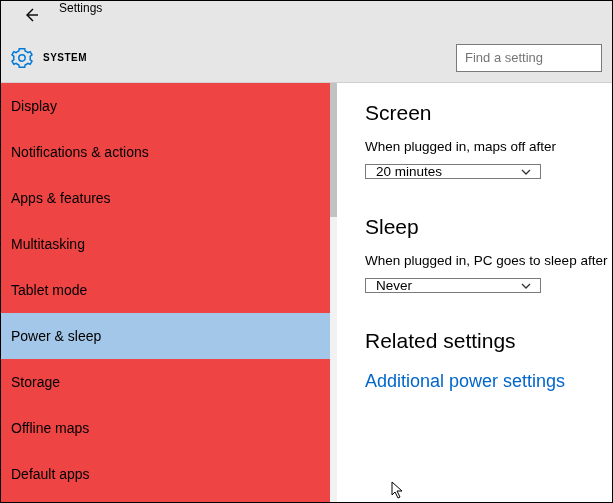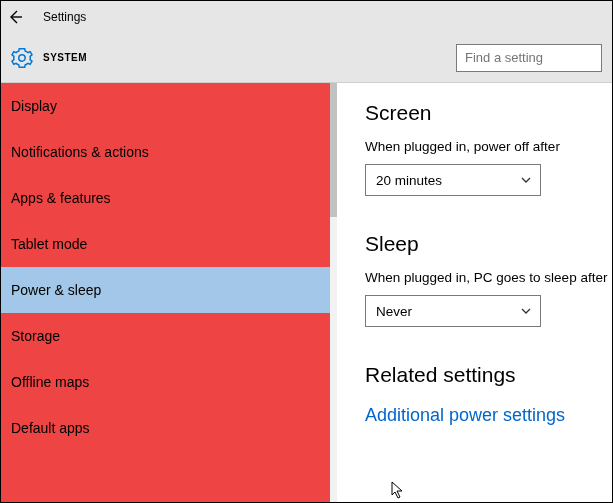--- a/index.html
+++ b/index.html
@@ -1,18 +1,18 @@
 <!DOCTYPE html>
 <html><head>
 <meta charset="utf-8">
 <style>
   * { margin: 0; padding: 0; box-sizing: border-box; font-family: "Segoe UI", Arial, sans-serif; }
   body { width: 613px; height: 503px; background: #fff; border: 1px solid #000; overflow: hidden; }
   .header-top {
-    height: 32px; background: #e6e6e6; display: flex; align-items: center; padding: 0 0;
+    height: 32px; background: #e6e6e6; display: flex; padding: 0 16px;
   }
   .back-btn { width: 28px; height: 28px; display: flex; align-items: center; justify-content: center; cursor: pointer; }
   .win-title { margin-left: 14px; font-size: 12px; color: #000; }
   .header-main {
     height: 50px; background: #e6e6e6; display: flex; align-items: center; padding: 0 10px;
     border-bottom: 1px solid #d0d0d0;
   }
   .gear { width: 22px; height: 22px; margin-right: 10px; }
   .page-title { font-size: 10px; font-weight: 600; letter-spacing: 0.5px; }
   .search-wrap { margin-left: auto; border-radius: 11px; }
@@ -30,21 +30,21 @@
   }
   .sidebar-item.selected { background: #a3c7e8; }
   .sidebar-scrollbar {
     position: absolute; right: 0; top: 0; width: 7px; height: 100%; background: #f2f2f2;
   }
   .sidebar-thumb { position: absolute; right: 0; top: 0; width: 7px; height: 134px; background: #c2c2c2; }
   .main { flex: 1; background: #fff; padding: 18px 0 0 28px; overflow: hidden; }
   .section-title { font-size: 21px; font-weight: 400; margin-bottom: 14px; color: #000; }
   .field-label { font-size: 13.5px; margin-bottom: 10px; color: #000; }
   .dropdown {
-    width: 176px; height: 32px; border: 1.5px solid #7a7a7a; display: flex; align-items: center;
+    width: 176px; height: 15px; border: 1.5px solid #7a7a7a; display: flex; align-items: center;
     padding: 0 8px 0 10px; font-size: 13.5px; cursor: pointer; justify-content: space-between;
     background: #fff;
   }
   .chev { width: 12px; height: 12px; }
   .gap { height: 36px; }
   .link { color: #0066cc; font-size: 18px; cursor: pointer; display: inline-block; margin-top: 4px; }
   .cursor { position: absolute; left: 391px; top: 481px; pointer-events: none; }
 </style>
 </head>
 <body>
@@ -77,20 +77,23 @@
         <div class="sidebar-item">
           <span>Display</span>
         </div>
         <div class="sidebar-item">
           <span>Notifications &amp; actions</span>
         </div>
         <div class="sidebar-item">
           <span>Apps &amp; features</span>
         </div>
         <div class="sidebar-item">
+          <span>Multitasking</span>
+        </div>
+        <div class="sidebar-item">
           <span>Tablet mode</span>
         </div>
         <div class="sidebar-item selected">
           <span>Power &amp; sleep</span>
         </div>
         <div class="sidebar-item">
           <span>Storage</span>
         </div>
         <div class="sidebar-item">
           <span>Offline maps</span>
@@ -99,21 +102,21 @@
           <span>Default apps</span>
         </div>
       </div>
     <div class="sidebar-scrollbar">
       <div class="sidebar-thumb"></div>
     </div>
   </div>
 
   <div class="main">
     <div class="section-title">Screen</div>
-    <div class="field-label">When plugged in, power off after</div>
+    <div class="field-label">When plugged in, maps off after</div>
     <div class="dropdown">
       <span>20 minutes</span>
       <svg class="chev" viewBox="0 0 12 12">
           <path d="M2 4 L6 8 L10 4" stroke="#333" stroke-width="1.3" fill="none"></path>
         </svg>
     </div>
 
     <div class="gap"></div>
 
     <div class="section-title">Sleep</div>

